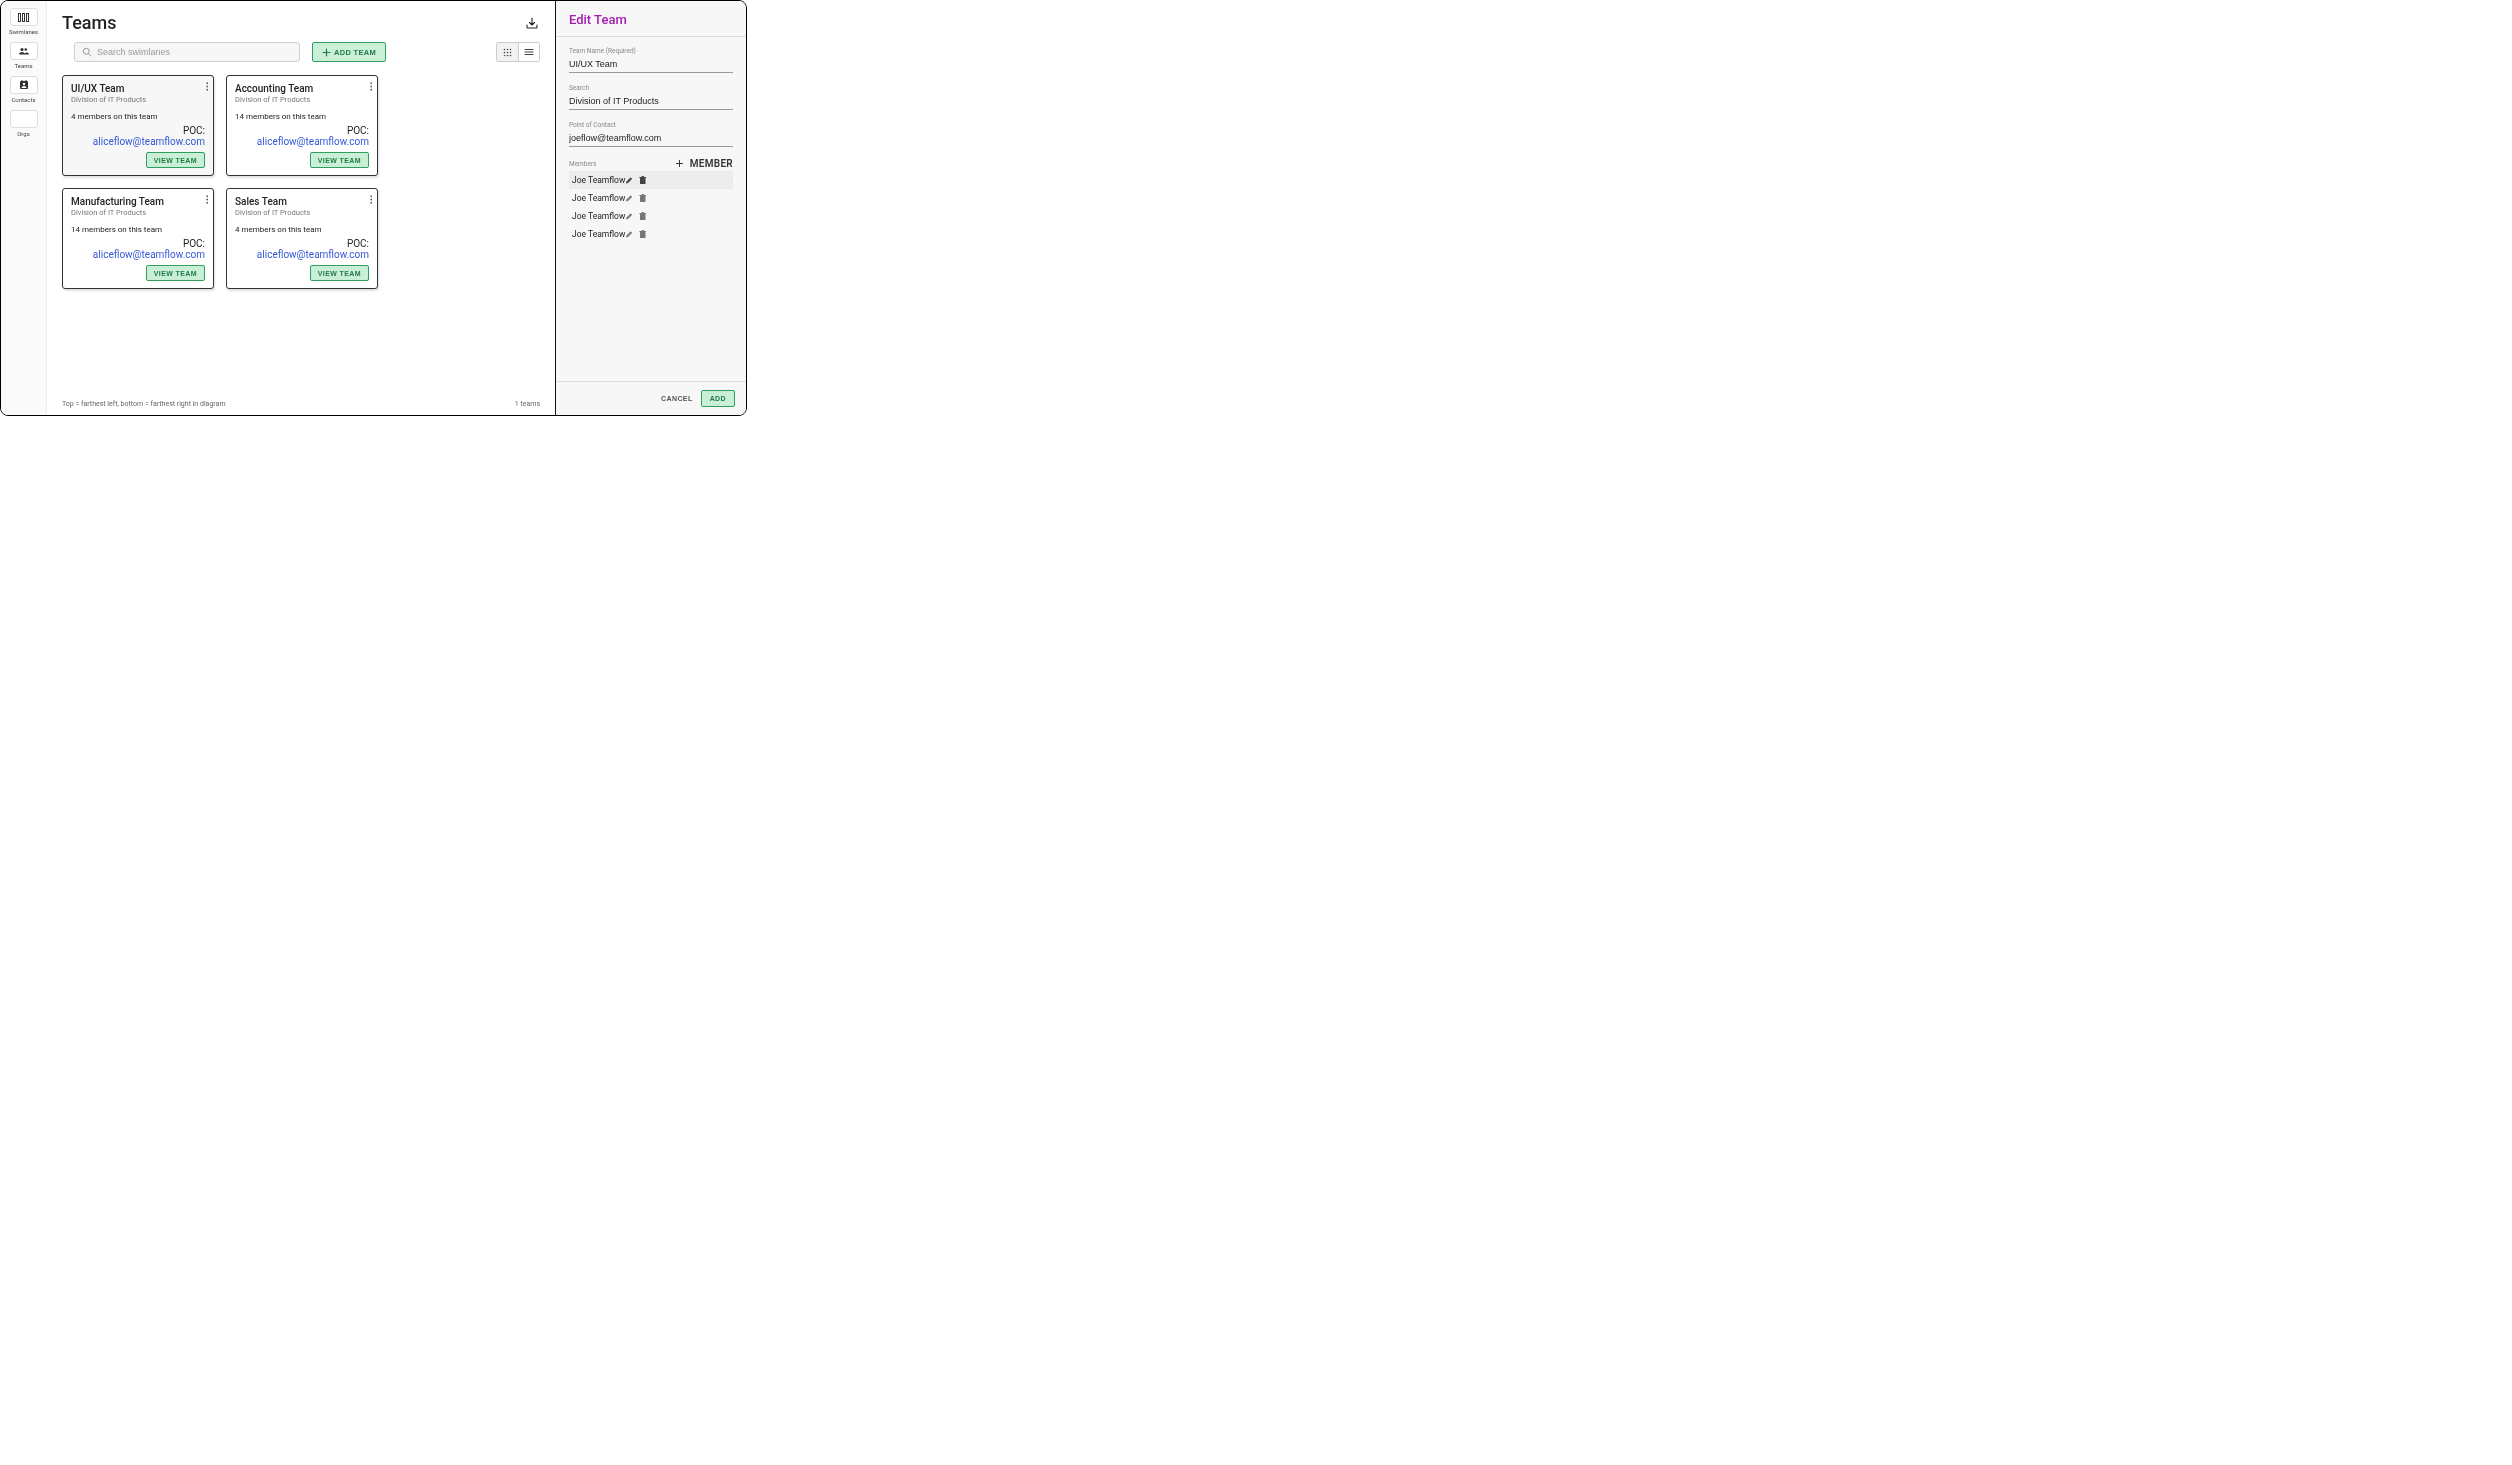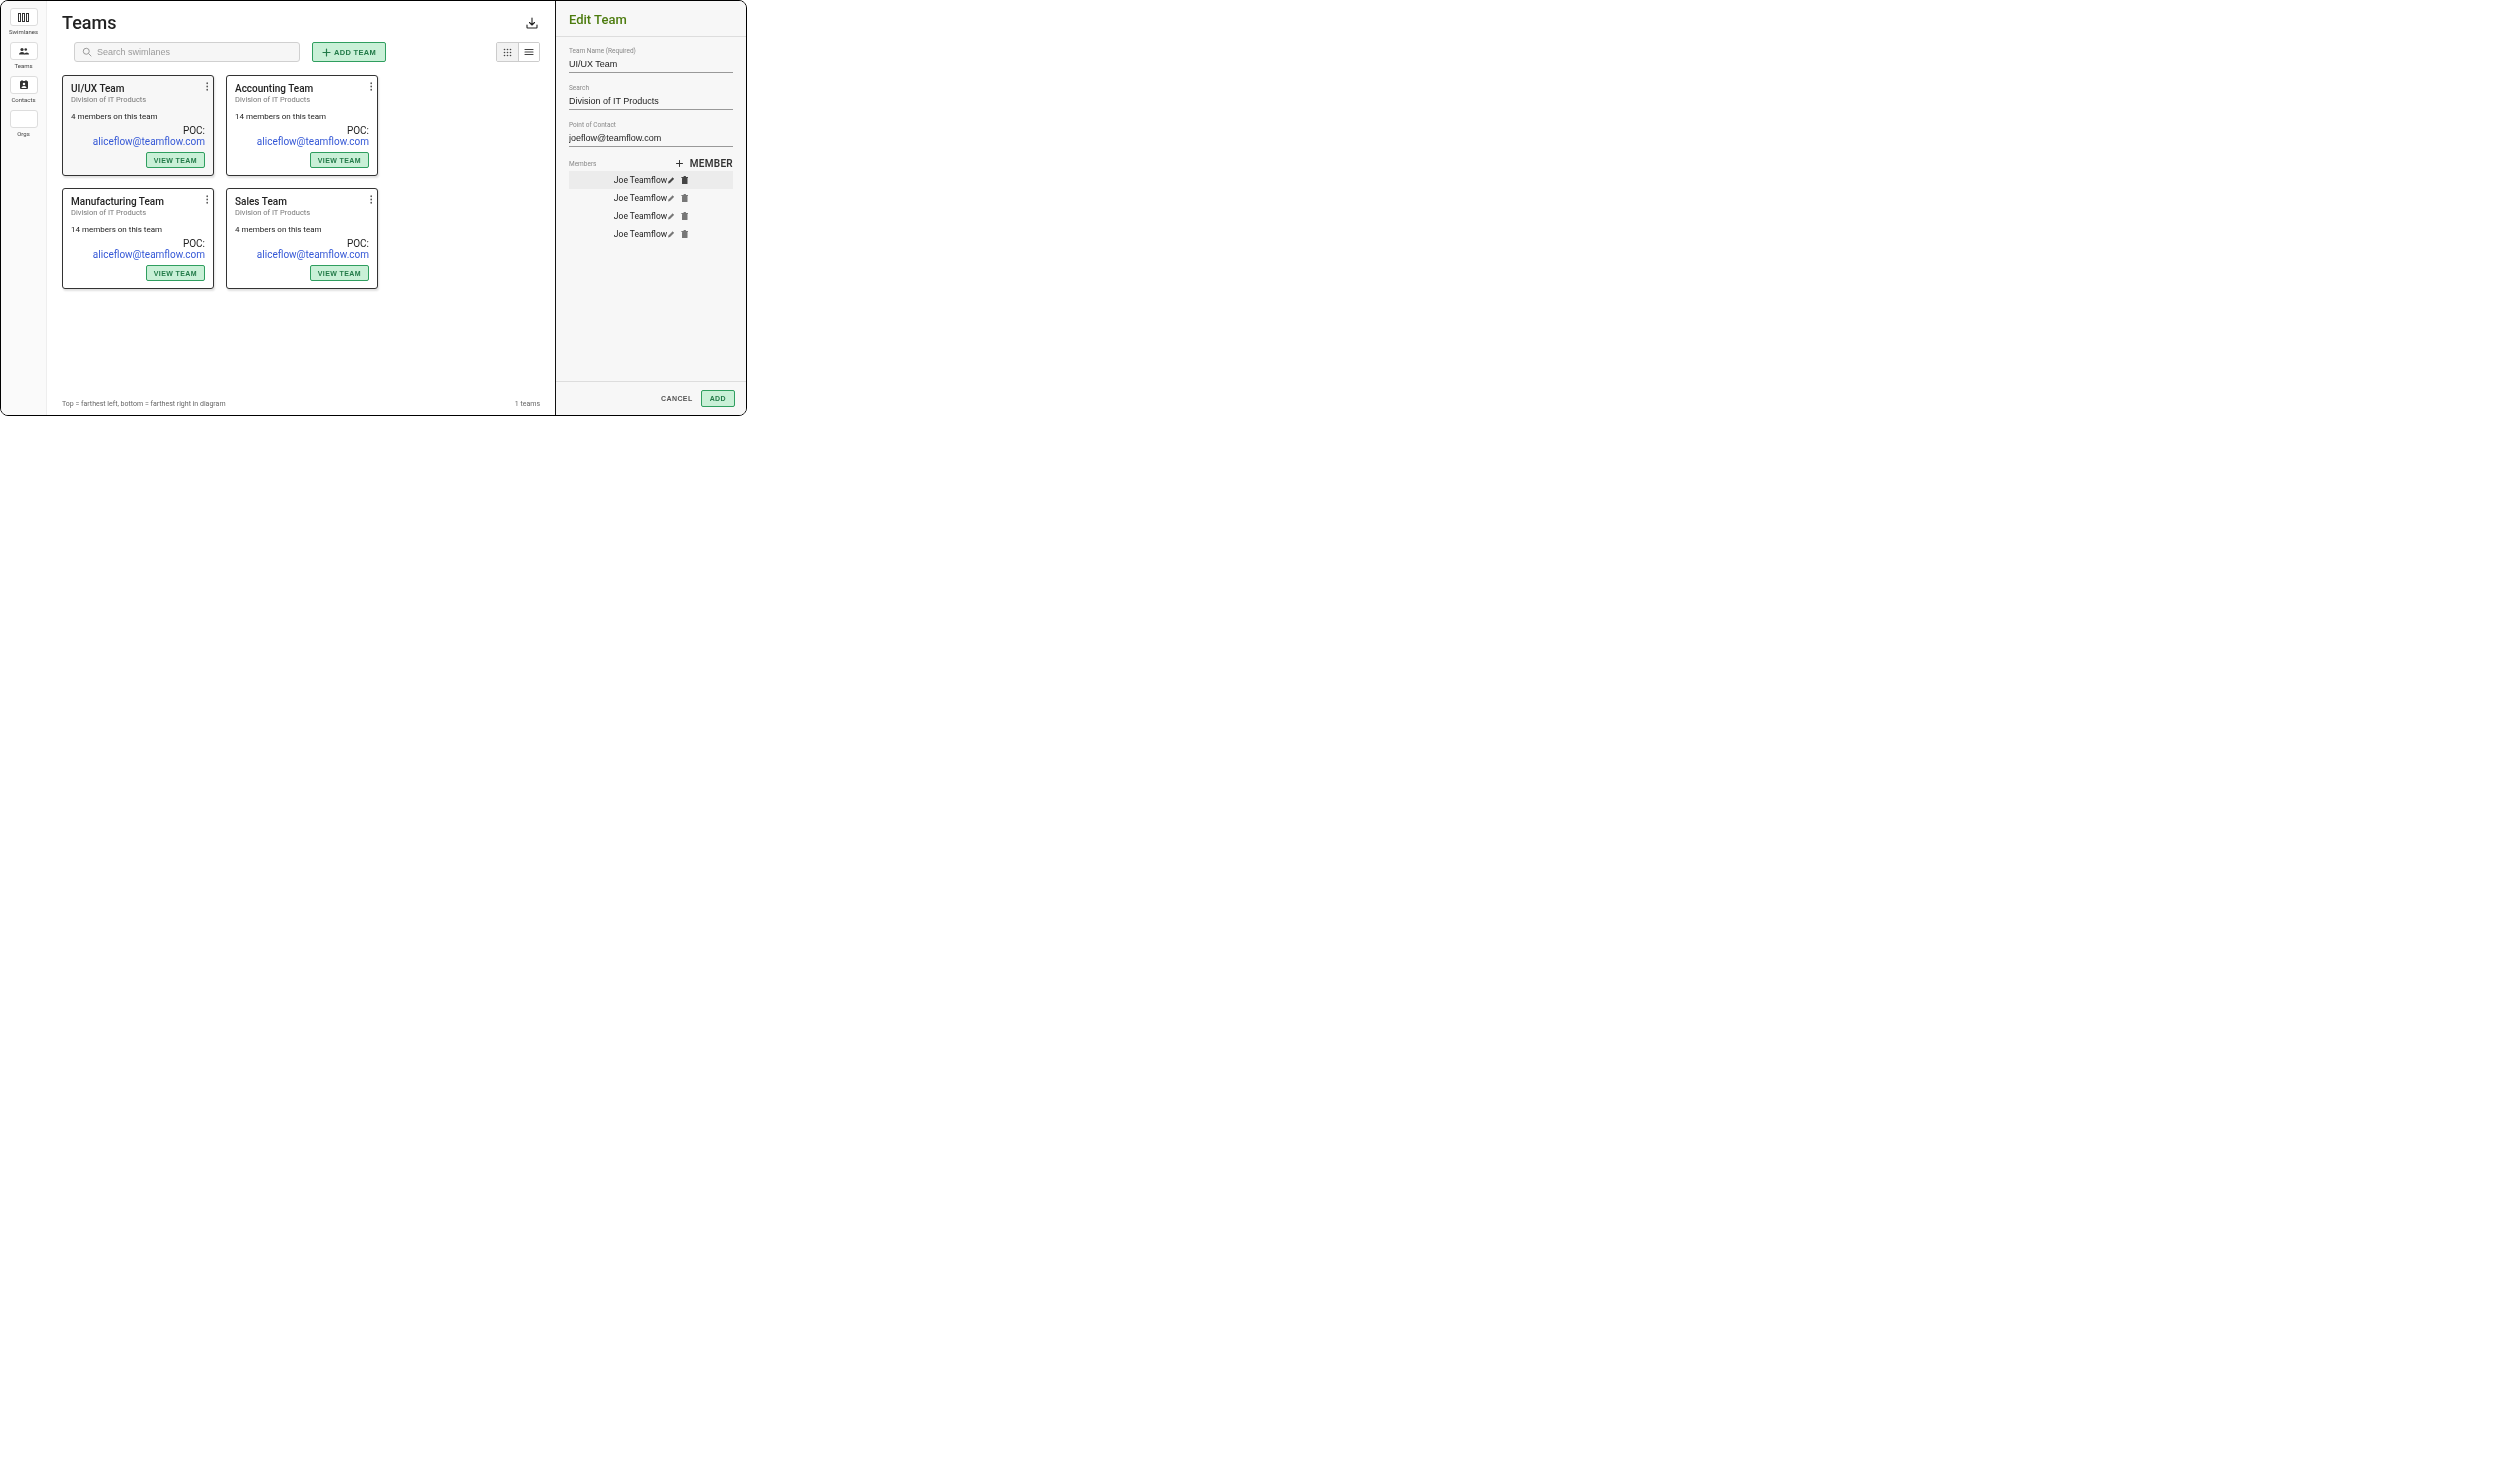--- a/index.html
+++ b/index.html
@@ -218,21 +218,21 @@
     display: flex;
     flex-direction: column;
   }
   .panel-header {
     padding: 11px 13px 9px 13px;
     border-bottom: 0.5px solid #ddd;
   }
   .panel-title {
     font-size: 13px;
     font-weight: 500;
-    color: #4d7c0f;
+    color: #a21caf;
   }
   .panel-body {
     padding: 10px 13px 5px 13px;
     flex: 1;
     overflow: auto;
   }
   .field {
     margin-bottom: 11px;
   }
   .field-label {
@@ -264,21 +264,21 @@
     gap: 7px;
     font-size: 10px;
     font-weight: 600;
     letter-spacing: 0.3px;
     color: #333;
     cursor: pointer;
   }
   .member-row {
     display: flex;
     align-items: center;
-    justify-content: center;
+    justify-content: flex-start;
     padding: 4px 3px;
     font-size: 8.5px;
     color: #222;
   }
   .member-row.hover { background: #ececec; }
   .member-actions { display: flex; gap: 5px; color: #777; }
   .member-row.hover .member-actions { color: #444; }
   .member-actions span { cursor: pointer; }
 
   .panel-footer {

